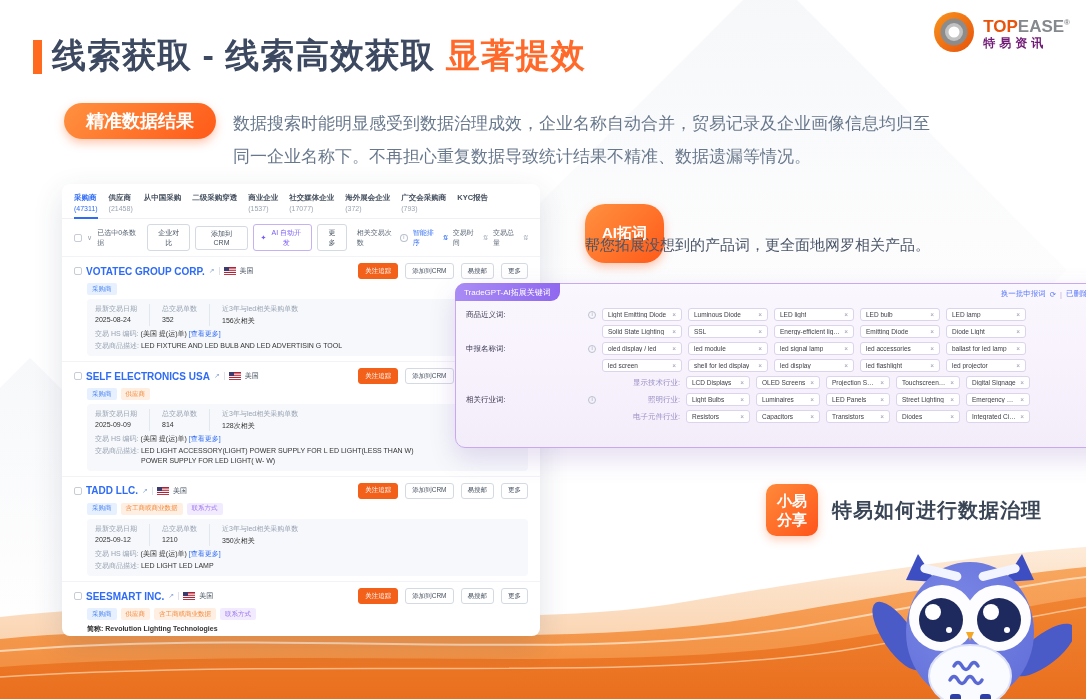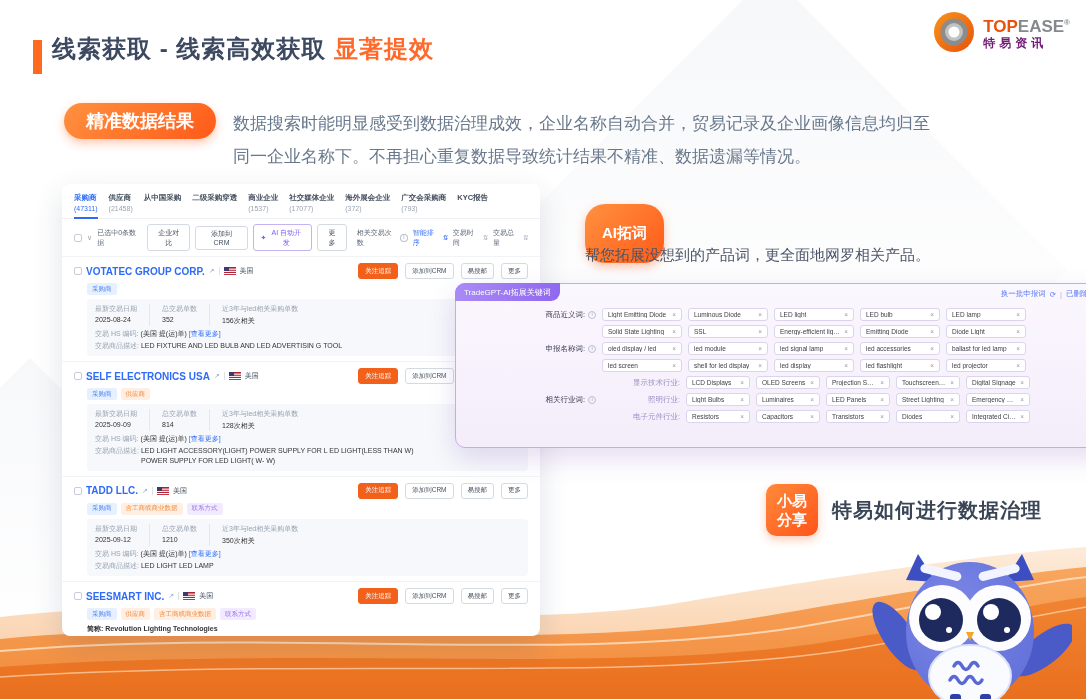--- a/index.html
+++ b/index.html
@@ -4,21 +4,21 @@
 <style>
   *{margin:0;padding:0;box-sizing:border-box}
   body{font-family:"Liberation Sans",sans-serif;background:#e9e9e9}
   .slide{position:relative;width:1086px;height:699px;background:#fff;overflow:hidden;margin:0 auto}
   
   .deco{position:absolute;background:#f3f4f6;z-index:0}
   .deco.d1{width:420px;height:420px;left:560px;top:60px;transform:rotate(45deg);background:linear-gradient(135deg,#f6f7f9 0%,#ffffff 70%)}
   .deco.d2{width:300px;height:300px;left:-120px;top:420px;transform:rotate(45deg);background:linear-gradient(135deg,#f7f8fa 0%,#ffffff 70%)}
   
   .titlebar{position:absolute;left:33px;top:40px;width:9px;height:34px;background:#FF6A1F;z-index:2}
-  .title{position:absolute;left:52px;top:33px;font-size:24px;font-weight:bold;color:#3C4960;z-index:2;letter-spacing:1px}
+  .title{position:absolute;left:52px;top:33px;font-size:34px;font-weight:bold;color:#3C4960;z-index:2;letter-spacing:1px}
   .title .accent{color:#FF6A2B}
   .logo{position:absolute;right:16px;top:10px;display:flex;gap:7px;align-items:center;z-index:2}
   .logo-text .row1{font-size:17px;font-weight:bold;line-height:18px}
   .logo-text .t-orange{color:#E8520A}
   .logo-text .t-gray{color:#85888C}
   .logo-text .reg{font-size:8px;color:#85888C;vertical-align:super}
   .logo-text .row2{font-size:12px;font-weight:bold;color:#701a75;letter-spacing:4px;line-height:14px}
   
   .pill{background:linear-gradient(135deg,#FF9140,#FF5A18);color:#fff;font-weight:bold;border-radius:20px;box-shadow:0 4px 10px rgba(255,94,30,.35);z-index:2;display:inline-block}
   .pill1{position:absolute;left:64px;top:103px;font-size:18px;padding:6px 22px}
@@ -62,29 +62,29 @@
   .irow{display:flex;margin-bottom:3px}
   .icol{padding-right:12px}
   .icol+.icol{border-left:1px solid #e3e8ef;padding-left:12px}
   .il{color:#98A3B3}
   .iv{color:#333;margin-top:2px}
   .hs{margin-top:2.5px;line-height:1.4}
   .hs .iv{margin-left:2px}
   .desc2{margin-left:46px;color:#333;line-height:1.4}
   
   .pill2{position:absolute;left:585px;top:204px;font-size:15px;padding:20px 17px}
-  .ai-text{position:absolute;left:585px;top:246px;font-size:15px;color:#4A5568;z-index:2}
+  .ai-text{position:absolute;left:585px;top:236px;font-size:15px;color:#4A5568;z-index:2}
   
   .tgp{position:absolute;left:455px;top:283px;width:692px;height:165px;background:linear-gradient(180deg,#FBF7FE,#F3EDFA);border:1px solid #C9A8EE;border-radius:10px;box-shadow:0 10px 26px rgba(120,80,180,.20);z-index:4}
   .tg-tag{position:absolute;left:-1px;top:-1px;background:linear-gradient(90deg,#A98BF5,#8F68EF);color:#fff;font-size:8px;padding:3.5px 9px;border-radius:10px 0 9px 0}
   .tg-links{position:absolute;right:10px;top:5px;font-size:7.5px;color:#5B7BF7;display:flex;gap:4px;align-items:center}
   .tg-sep{color:#b9aed6}
   .tg-body{position:absolute;left:10px;top:24px;right:10px;display:flex;flex-direction:column;gap:4px}
   .tg-row{display:flex;align-items:center;gap:6px}
-  .tg-lblcell{width:130px;display:flex;justify-content:flex-end;align-items:center;gap:3px;flex:none}
+  .tg-lblcell{width:130px;display:flex;justify-content:space-between;align-items:center;gap:3px;flex:none}
   .tg-lbl{font-size:7.5px;color:#3E3A52}
   .tg-pfx{width:78px;text-align:right;font-size:7.5px;color:#9C92C8;flex:none}
   .chip{display:inline-flex;justify-content:space-between;align-items:center;background:#fff;border:1px solid #DCD3EC;border-radius:3px;padding:2px 5px;font-size:6.5px;color:#3c3c46;height:13px}
   .chip b{font-weight:normal;white-space:nowrap;overflow:hidden;text-overflow:ellipsis}
   .chip i{font-style:normal;color:#9a93ad;margin-left:4px}
   .cw80{width:80px}.cw64{width:64px}
   
   .share-badge{position:absolute;left:766px;top:484px;width:52px;height:52px;background:linear-gradient(135deg,#FF8A3A,#FF541A);border-radius:10px;color:#fff;font-size:15px;font-weight:bold;display:flex;flex-direction:column;align-items:center;justify-content:center;line-height:19px;z-index:2;box-shadow:0 4px 10px rgba(255,94,30,.3)}
   .share-text{position:absolute;left:832px;top:497px;font-size:20px;font-weight:bold;color:#3A4556;z-index:2;letter-spacing:1px}
   

